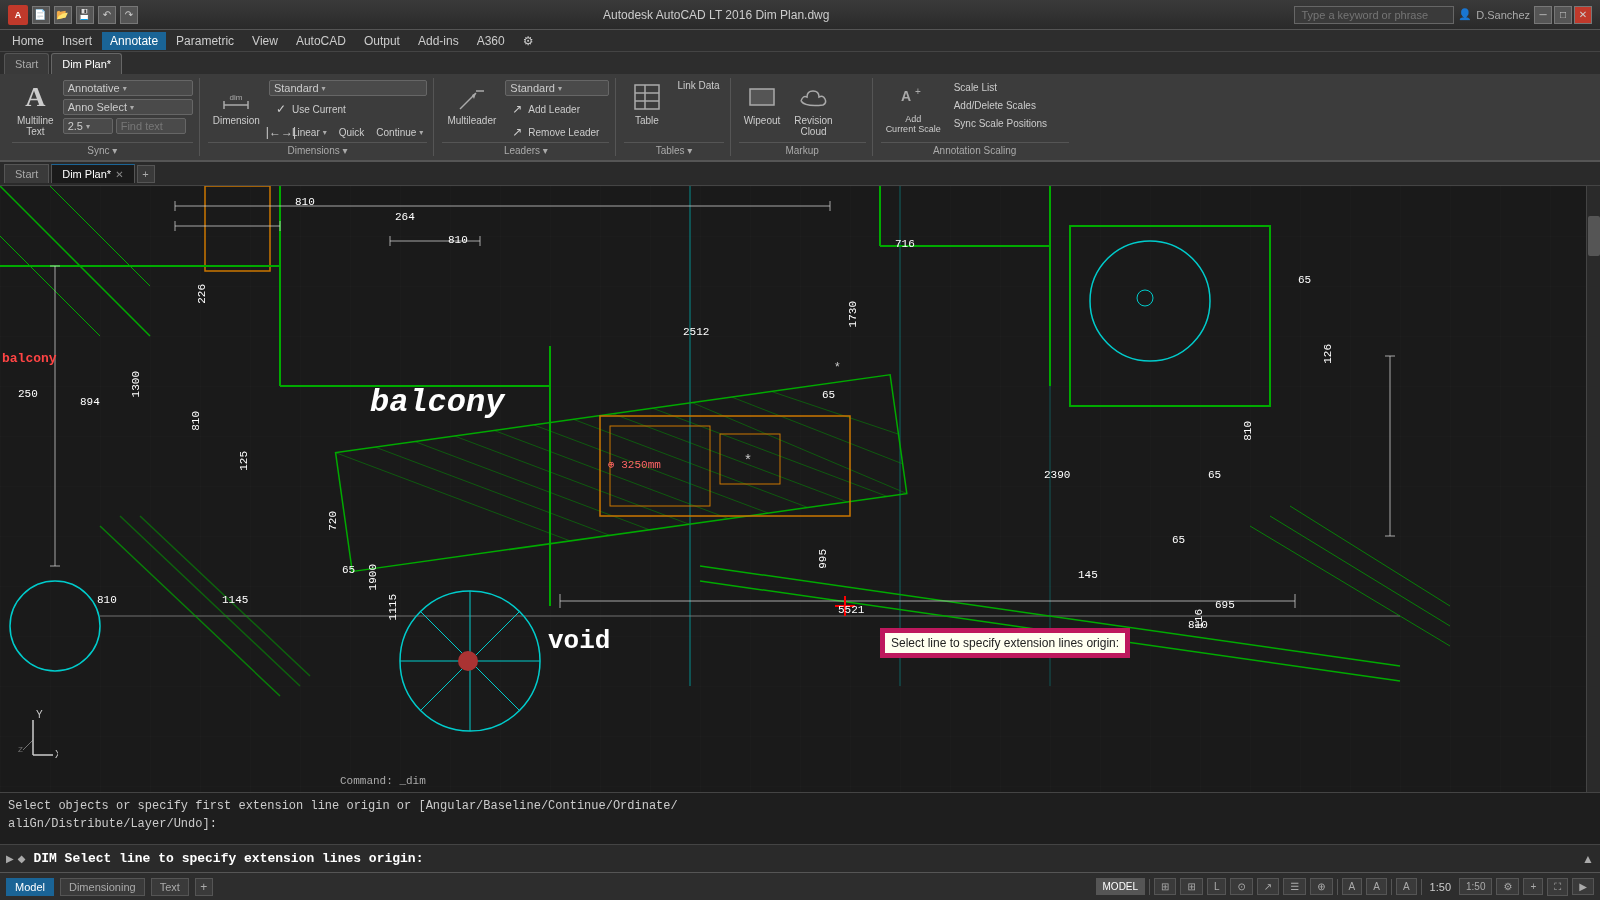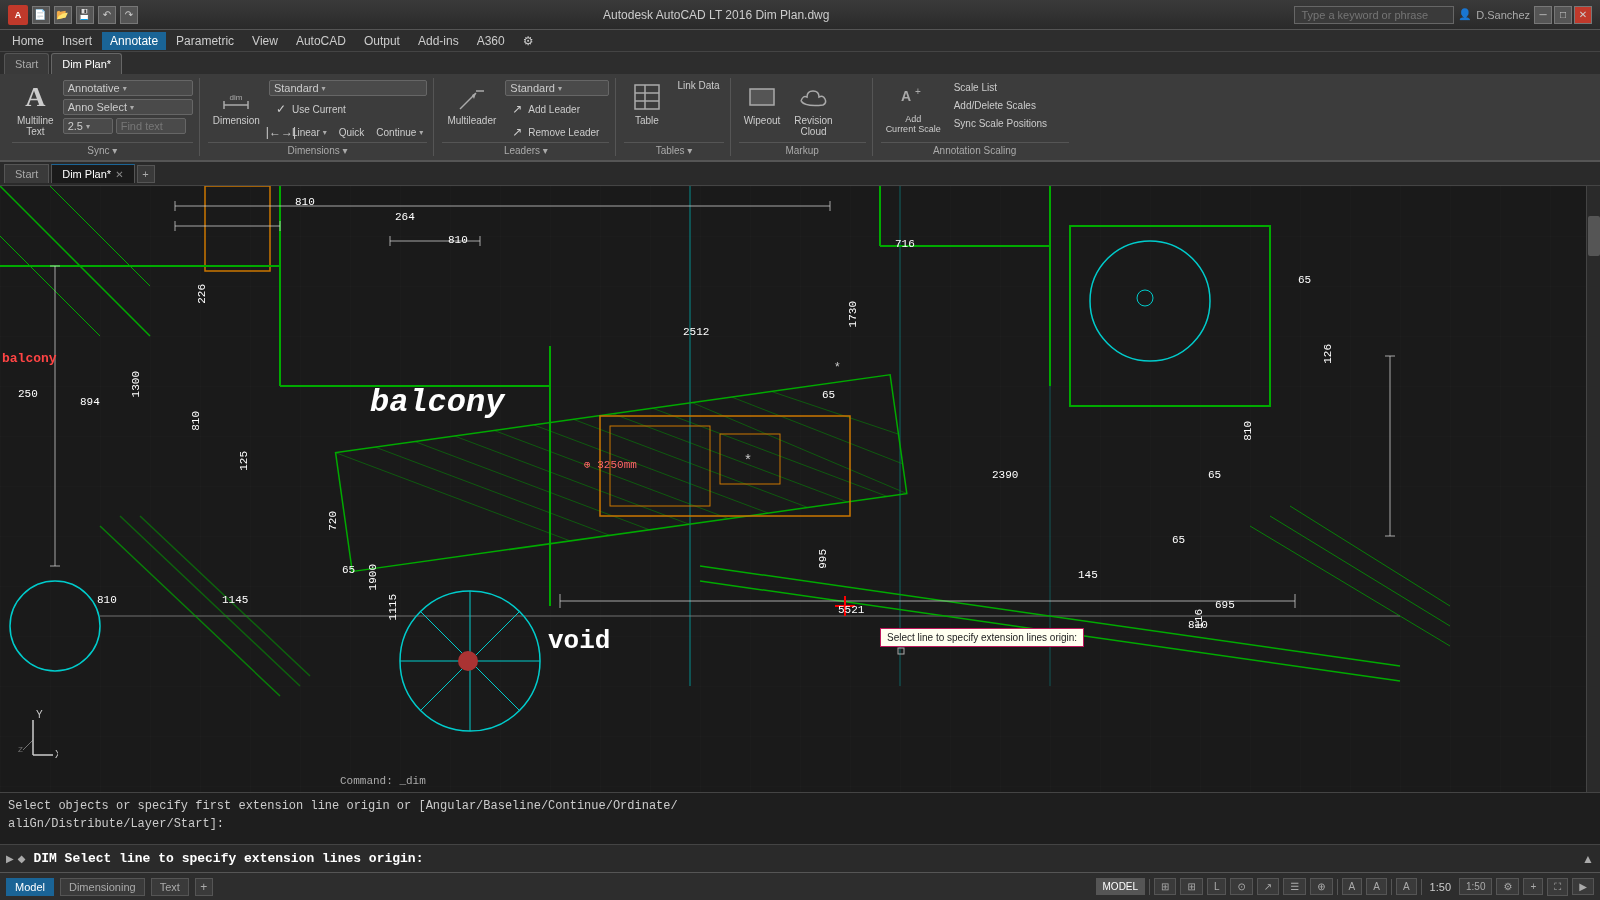--- a/index.html
+++ b/index.html
@@ -143,23 +143,23 @@
     #drawing-canvas {
       position: absolute;
       top: 0; left: 0;
       width: 100%; height: 100%;
     }
 
     
     #tooltip {
       position: absolute;
       background: #fffff0;
-      border: 1px solid #be185d;
+      border: 5px solid #be185d;
       color: #222;
-      font-size: 10px;
+      font-size: 12px;
       padding: 3px 6px;
       pointer-events: none;
       white-space: nowrap;
     }
 
     
     .dim-text {
       position: absolute;
       color: white;
       font-size: 11px;
@@ -607,32 +607,32 @@
   <div class="dim-text" style="left:1242px;top:235px;writing-mode:vertical-rl;transform:rotate(180deg)">810</div>
   <div class="dim-text" style="left:1322px;top:158px;writing-mode:vertical-rl;transform:rotate(180deg)">126</div>
   <div class="dim-text" style="left:1298px;top:88px;">65</div>
   <div class="dim-text" style="left:327px;top:325px;writing-mode:vertical-rl;transform:rotate(180deg)">720</div>
   <div class="dim-text" style="left:342px;top:378px;">65</div>
   <div class="dim-text" style="left:367px;top:378px;writing-mode:vertical-rl;transform:rotate(180deg)">1900</div>
   <div class="dim-text" style="left:387px;top:408px;writing-mode:vertical-rl;transform:rotate(180deg)">1115</div>
   <div class="dim-text" style="left:97px;top:408px;">810</div>
   <div class="dim-text" style="left:222px;top:408px;">1145</div>
   <div class="dim-text" style="left:817px;top:363px;writing-mode:vertical-rl;transform:rotate(180deg)">995</div>
-  <div class="dim-text" style="left:992px;top:283px;">2390</div>
+  <div class="dim-text" style="left:1044px;top:283px;">2390</div>
   <div class="dim-text" style="left:838px;top:418px;">5521</div>
   <div class="dim-text" style="left:1188px;top:433px;">810</div>
   <div class="dim-text" style="left:1078px;top:383px;">145</div>
   <div class="dim-text" style="left:1193px;top:423px;writing-mode:vertical-rl;transform:rotate(180deg)">116</div>
   <div class="dim-text" style="left:1215px;top:413px;">695</div>
 
   <div class="dim-text balcony" style="left:370px;top:198px;">balcony</div>
 
   <div class="dim-text void" style="left:548px;top:440px;">void</div>
 
-  <div class="dim-text" style="left:584px;top:272px;color:#ff6666;">⊕ 3250mm</div>
+  <div class="dim-text" style="left:608px;top:272px;color:#ff6666;">⊕ 3250mm</div>
 
   <div id="tooltip" style="left:880px;top:442px;">
     <span>Select line to specify extension lines origin:</span>
   </div>
 
   <div id="vert-scroll">
     <div style="width:12px;height:40px;background:#555;margin:2px auto;border-radius:2px;margin-top:30px;"></div>
   </div>
 
   <div id="axis-indicator">
@@ -645,21 +645,21 @@
       <text x="10" y="42" fill="#ccc" font-size="8" opacity="0.5">Z</text>
     </svg>
   </div>
 
   <div style="position:absolute;bottom:5px;left:340px;color:#aaa;font-family:'Courier New';font-size:11px;">Command: _dim</div>
 </div>
 
 <div id="statusbar">
   <div id="cmd-text-area">
     <div>Select objects or specify first extension line origin or [Angular/Baseline/Continue/Ordinate/</div>
-    <div>aliGn/Distribute/Layer/Start]:</div>
+    <div>aliGn/Distribute/Layer/Undo]:</div>
   </div>
   <div id="cmd-input-row">
     <span style="color:#aaa;font-size:10px;">▶</span>
     <span style="color:#aaa;font-size:10px;margin-right:4px;">◆</span>
     <input id="cmd-input" type="text" value="DIM Select line to specify extension lines origin:" style="">
     <span style="color:#aaa;font-size:12px;cursor:pointer;">▲</span>
   </div>
 </div>
 
 <div id="bottombar">

